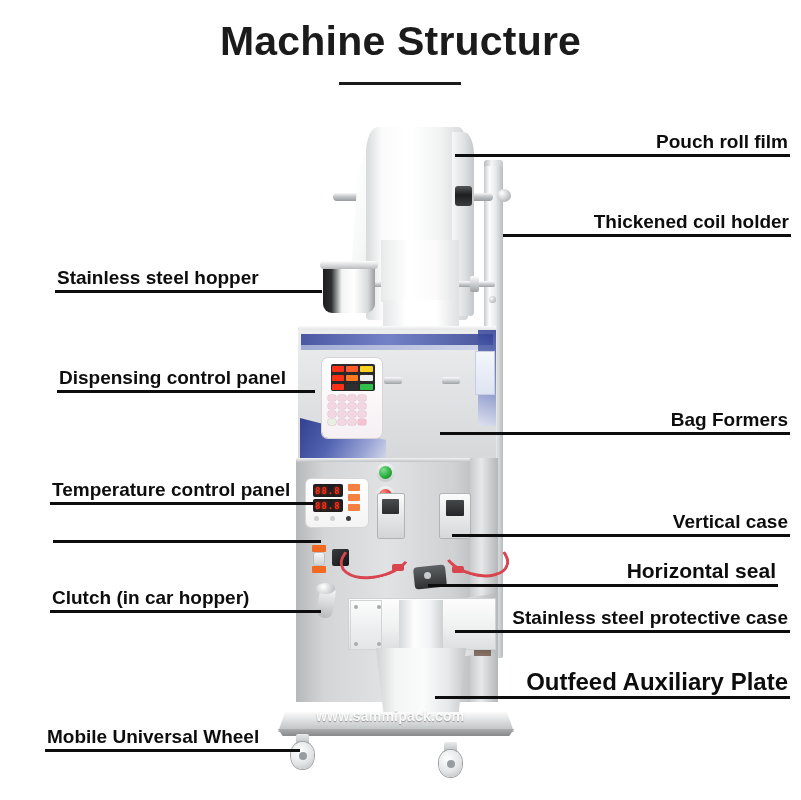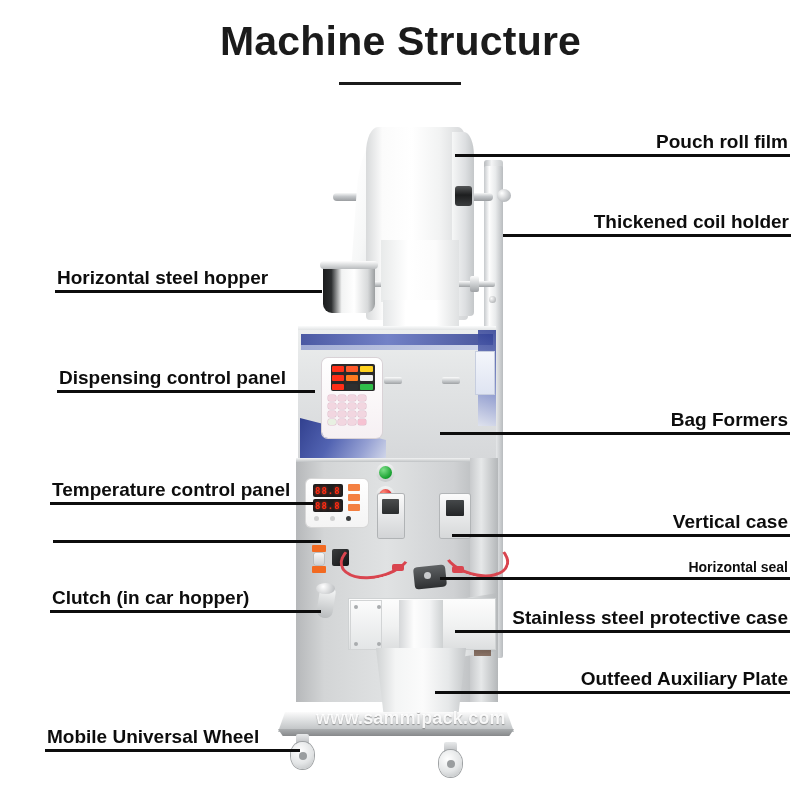--- a/index.html
+++ b/index.html
@@ -420,21 +420,21 @@
   }
   .caster-hub {
     position: absolute; width: 8px; height: 8px;
     background: #9a9d9f; border-radius: 50%;
   }
 
   
   #watermark {
     position: absolute;
     left: 316px; top: 708px;
-    font-size: 18px;
+    font-size: 14px;
     font-weight: bold;
     color: rgba(255,255,255,.92);
     text-shadow: 0 1px 1px rgba(90,90,90,.55);
     letter-spacing: .2px;
     white-space: nowrap;
   }
 </style>
 </head>
 <body>
 
@@ -604,37 +604,37 @@
   <div class="callout right" style="left:440px;top:410px;width:350px;font-size:19px;">
     <span class="txt">Bag Formers</span>
     <span class="rule"></span>
   </div>
 
   <div class="callout right" style="left:452px;top:512px;width:338px;font-size:19px;">
     <span class="txt">Vertical case</span>
     <span class="rule"></span>
   </div>
 
-  <div class="callout right" style="left:440px;top:560px;width:350px;font-size:14px;">
+  <div class="callout right" style="left:428px;top:560px;width:350px;font-size:21px;">
     <span class="txt">Horizontal seal</span>
     <span class="rule"></span>
   </div>
 
   <div class="callout right" style="left:455px;top:608px;width:335px;font-size:19px;">
     <span class="txt">Stainless steel protective case</span>
     <span class="rule"></span>
   </div>
 
-  <div class="callout right" style="left:435px;top:669px;width:355px;font-size:19px;">
+  <div class="callout right" style="left:435px;top:669px;width:355px;font-size:24px;">
     <span class="txt">Outfeed Auxiliary Plate</span>
     <span class="rule"></span>
   </div>
 
   <div class="callout left" style="left:55px;top:268px;width:267px;font-size:19px;">
-    <span class="txt">Horizontal steel hopper</span>
+    <span class="txt">Stainless steel hopper</span>
     <span class="rule"></span>
   </div>
 
   <div class="callout left" style="left:57px;top:368px;width:258px;font-size:19px;">
     <span class="txt">Dispensing control panel</span>
     <span class="rule"></span>
   </div>
 
   <div class="callout left" style="left:50px;top:480px;width:265px;font-size:19px;">
     <span class="txt">Temperature control panel</span>

